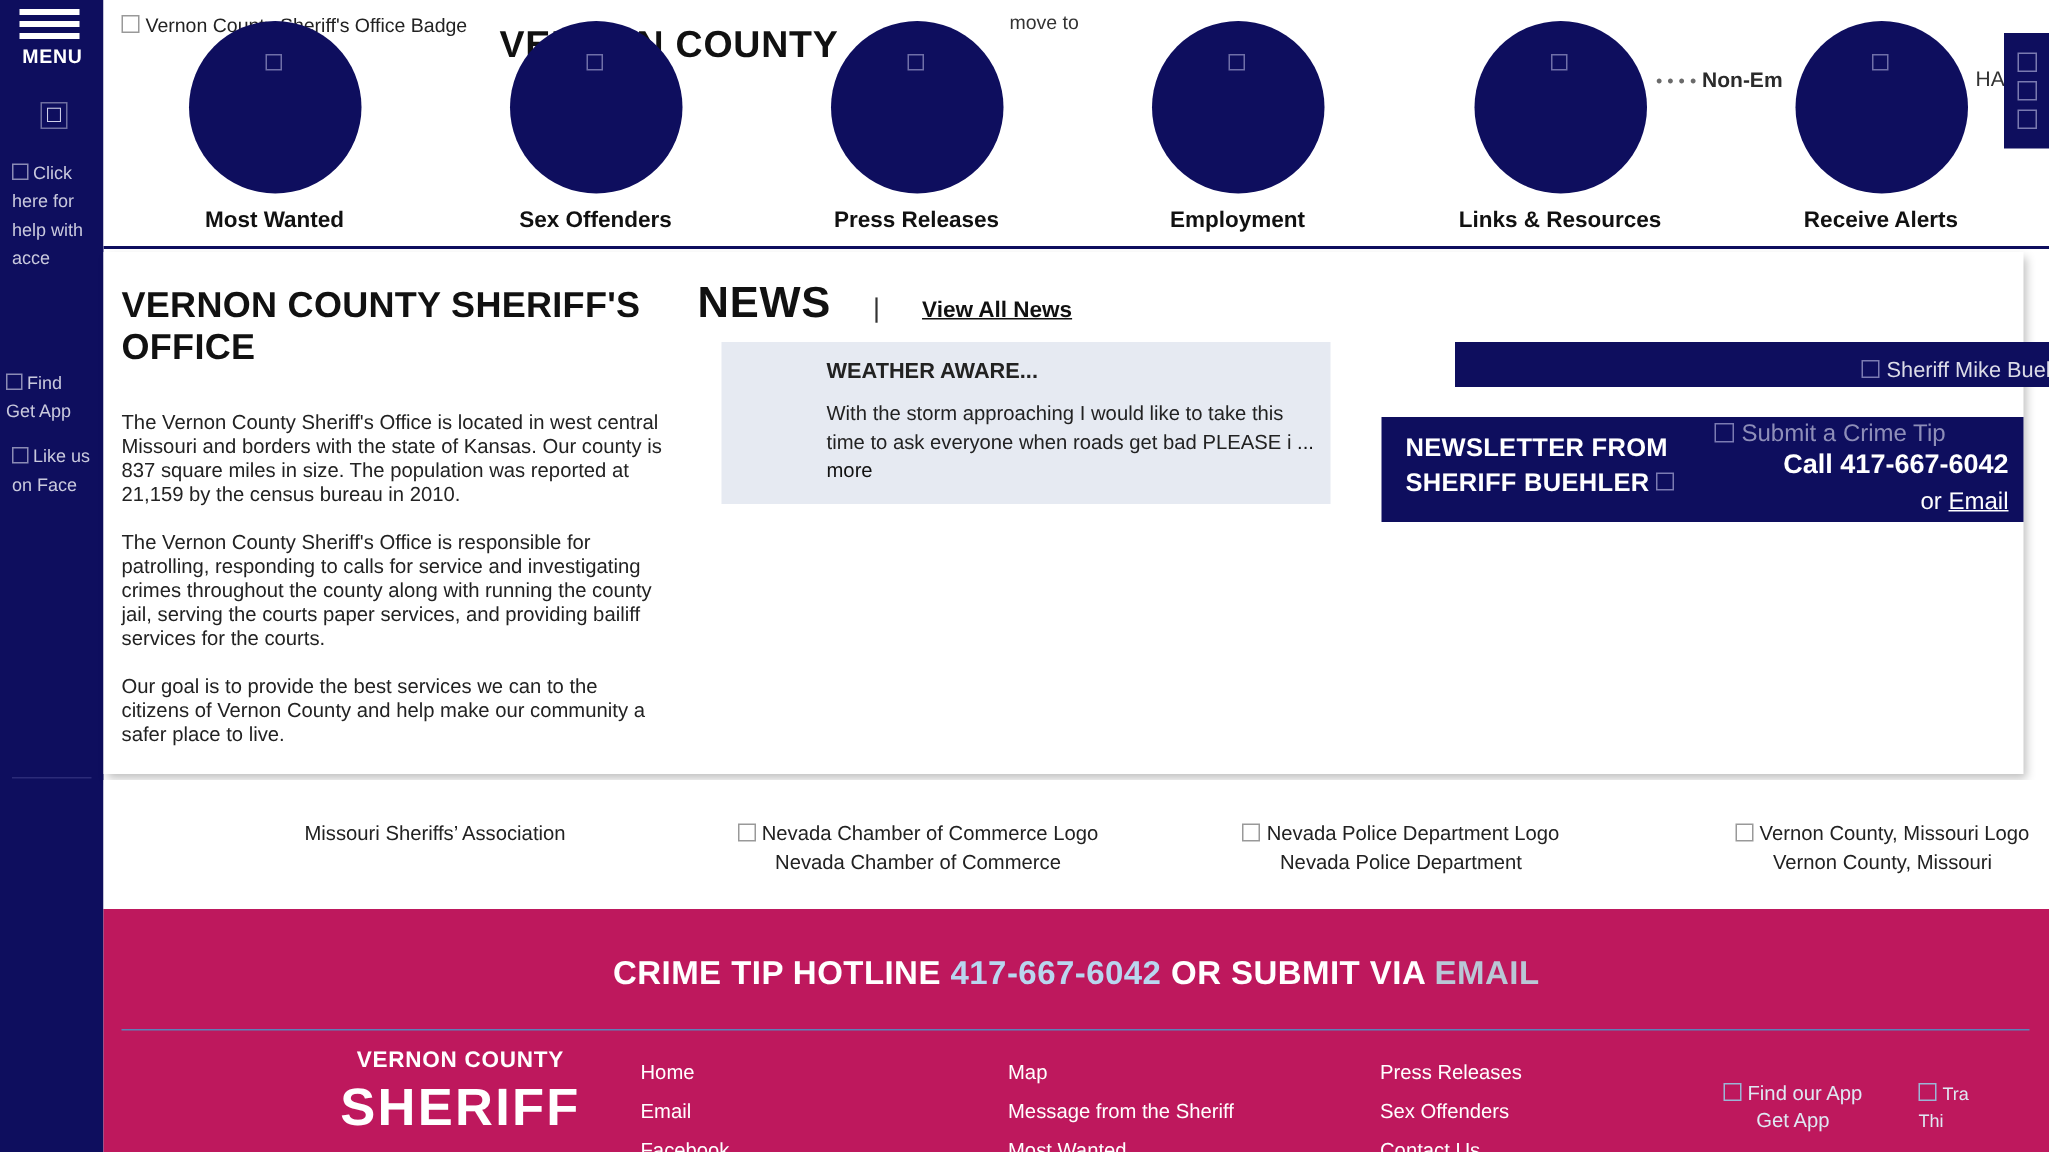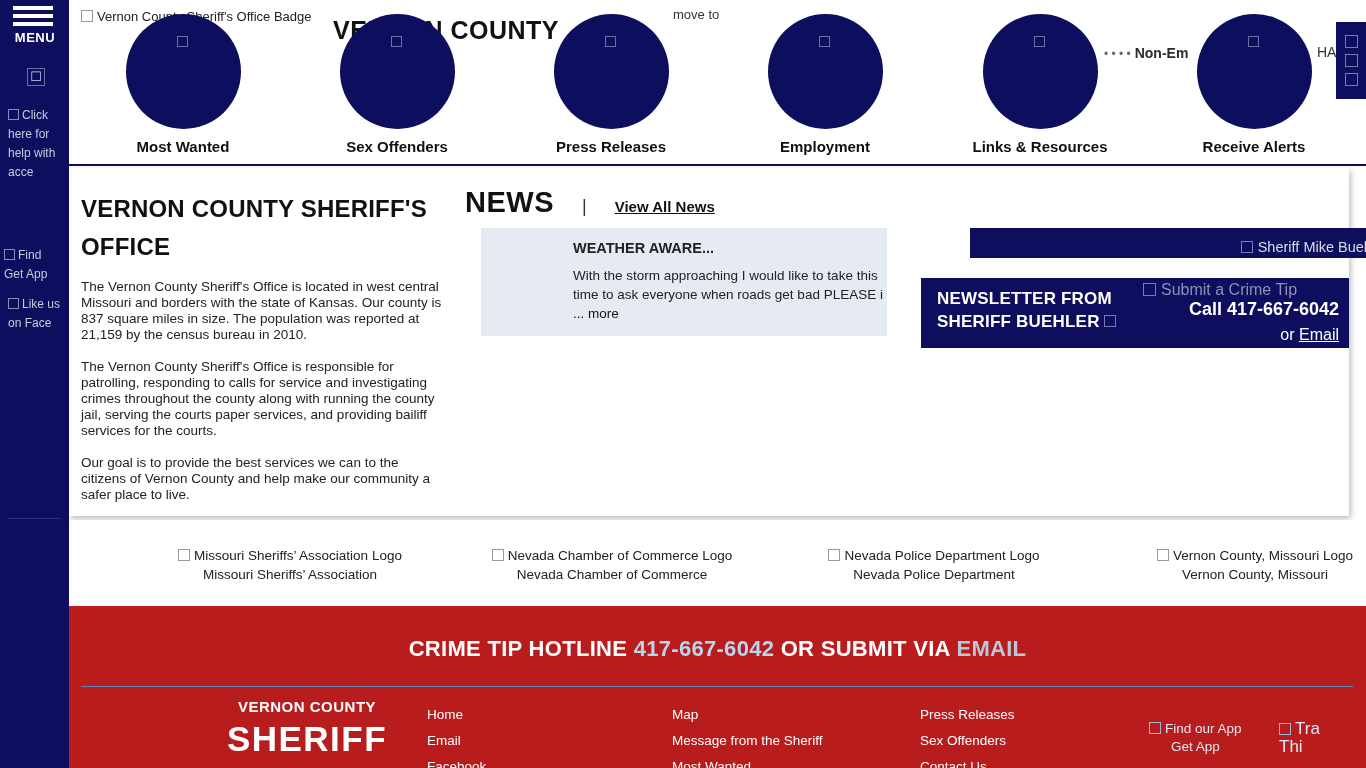--- a/index.html
+++ b/index.html
@@ -203,23 +203,23 @@
     height: 348px;
     background: #ffffff;
     box-shadow: 2px 3px 6px rgba(0,0,0,.25);
   }
   .about {
     position: absolute;
     left: 12px; top: 22px;
     width: 366px;
   }
   .about h1 {
-    margin: 0 0 13px 0;
+    margin: 0 0 28px 0;
     font-size: 24px;
-    line-height: 38px;
+    line-height: 28px;
     font-weight: bold;
     letter-spacing: .2px;
     color: #111;
   }
   .about p {
     margin: 0 0 16px 0;
     font-size: 13.5px;
     line-height: 16px;
     color: #222;
   }
@@ -247,21 +247,20 @@
   }
   .news-card {
     position: absolute;
     left: 412px; top: 60px;
     width: 406px;
     height: 108px;
     background: #e6eaf2;
   }
   .news-card .inner {
     padding: 12px 4px 0 70px;
-    margin-left: 22px;
   }
   .news-card .hl {
     font-size: 14.5px;
     font-weight: bold;
     color: #222;
     margin-bottom: 10px;
   }
   .news-card .bd {
     font-size: 13.5px;
     line-height: 19px;
@@ -379,21 +378,21 @@
   .p1 { left: 373px; width: 340px; }
   .p2 { left: 695px; width: 340px; }
   .p3 { left: 1016px; width: 340px; }
 
   
   .footer {
     position: absolute;
     left: 69px; top: 606px;
     width: 1297px;
     height: 162px;
-    background: #b91c1c;
+    background: #be185d;
     color: #fff;
   }
   .hotline {
     position: absolute;
     left: 0; top: 30px;
     width: 1297px;
     text-align: center;
     font-size: 22px;
     font-weight: bold;
     letter-spacing: .3px;
@@ -452,21 +451,21 @@
     display: inline-block;
     width: 12px; height: 12px;
     border: 1px solid #9bb6d6;
     margin-right: 4px;
     vertical-align: -1px;
   }
   .share {
     position: absolute;
     left: 1210px; top: 114px;
     width: 60px;
-    font-size: 17px;
+    font-size: 12px;
     color: #dfe8f3;
     line-height: 18px;
   }
   .share .bi {
     display: inline-block;
     width: 12px; height: 12px;
     border: 1px solid #9bb6d6;
     margin-right: 4px;
     vertical-align: -1px;
   }
@@ -599,21 +598,20 @@
     <div class="tipalt">
       <span class="bi"></span><span>Submit a Crime Tip</span>
     </div>
     <div class="call">Call 417-667-6042</div>
     <div class="oremail"><span>or </span><u>Email</u></div>
   </div>
 </div>
 
 <div class="partners">
   <div class="partner p0">
-    <div><span class="bi"></span><span>Missouri Sheriffs’ Association Logo</span></div>
     <div>Missouri Sheriffs’ Association</div>
   </div>
   <div class="partner p1">
     <div><span class="bi"></span><span>Nevada Chamber of Commerce Logo</span></div>
     <div>Nevada Chamber of Commerce</div>
   </div>
   <div class="partner p2">
     <div><span class="bi"></span><span>Nevada Police Department Logo</span></div>
     <div>Nevada Police Department</div>
   </div>

